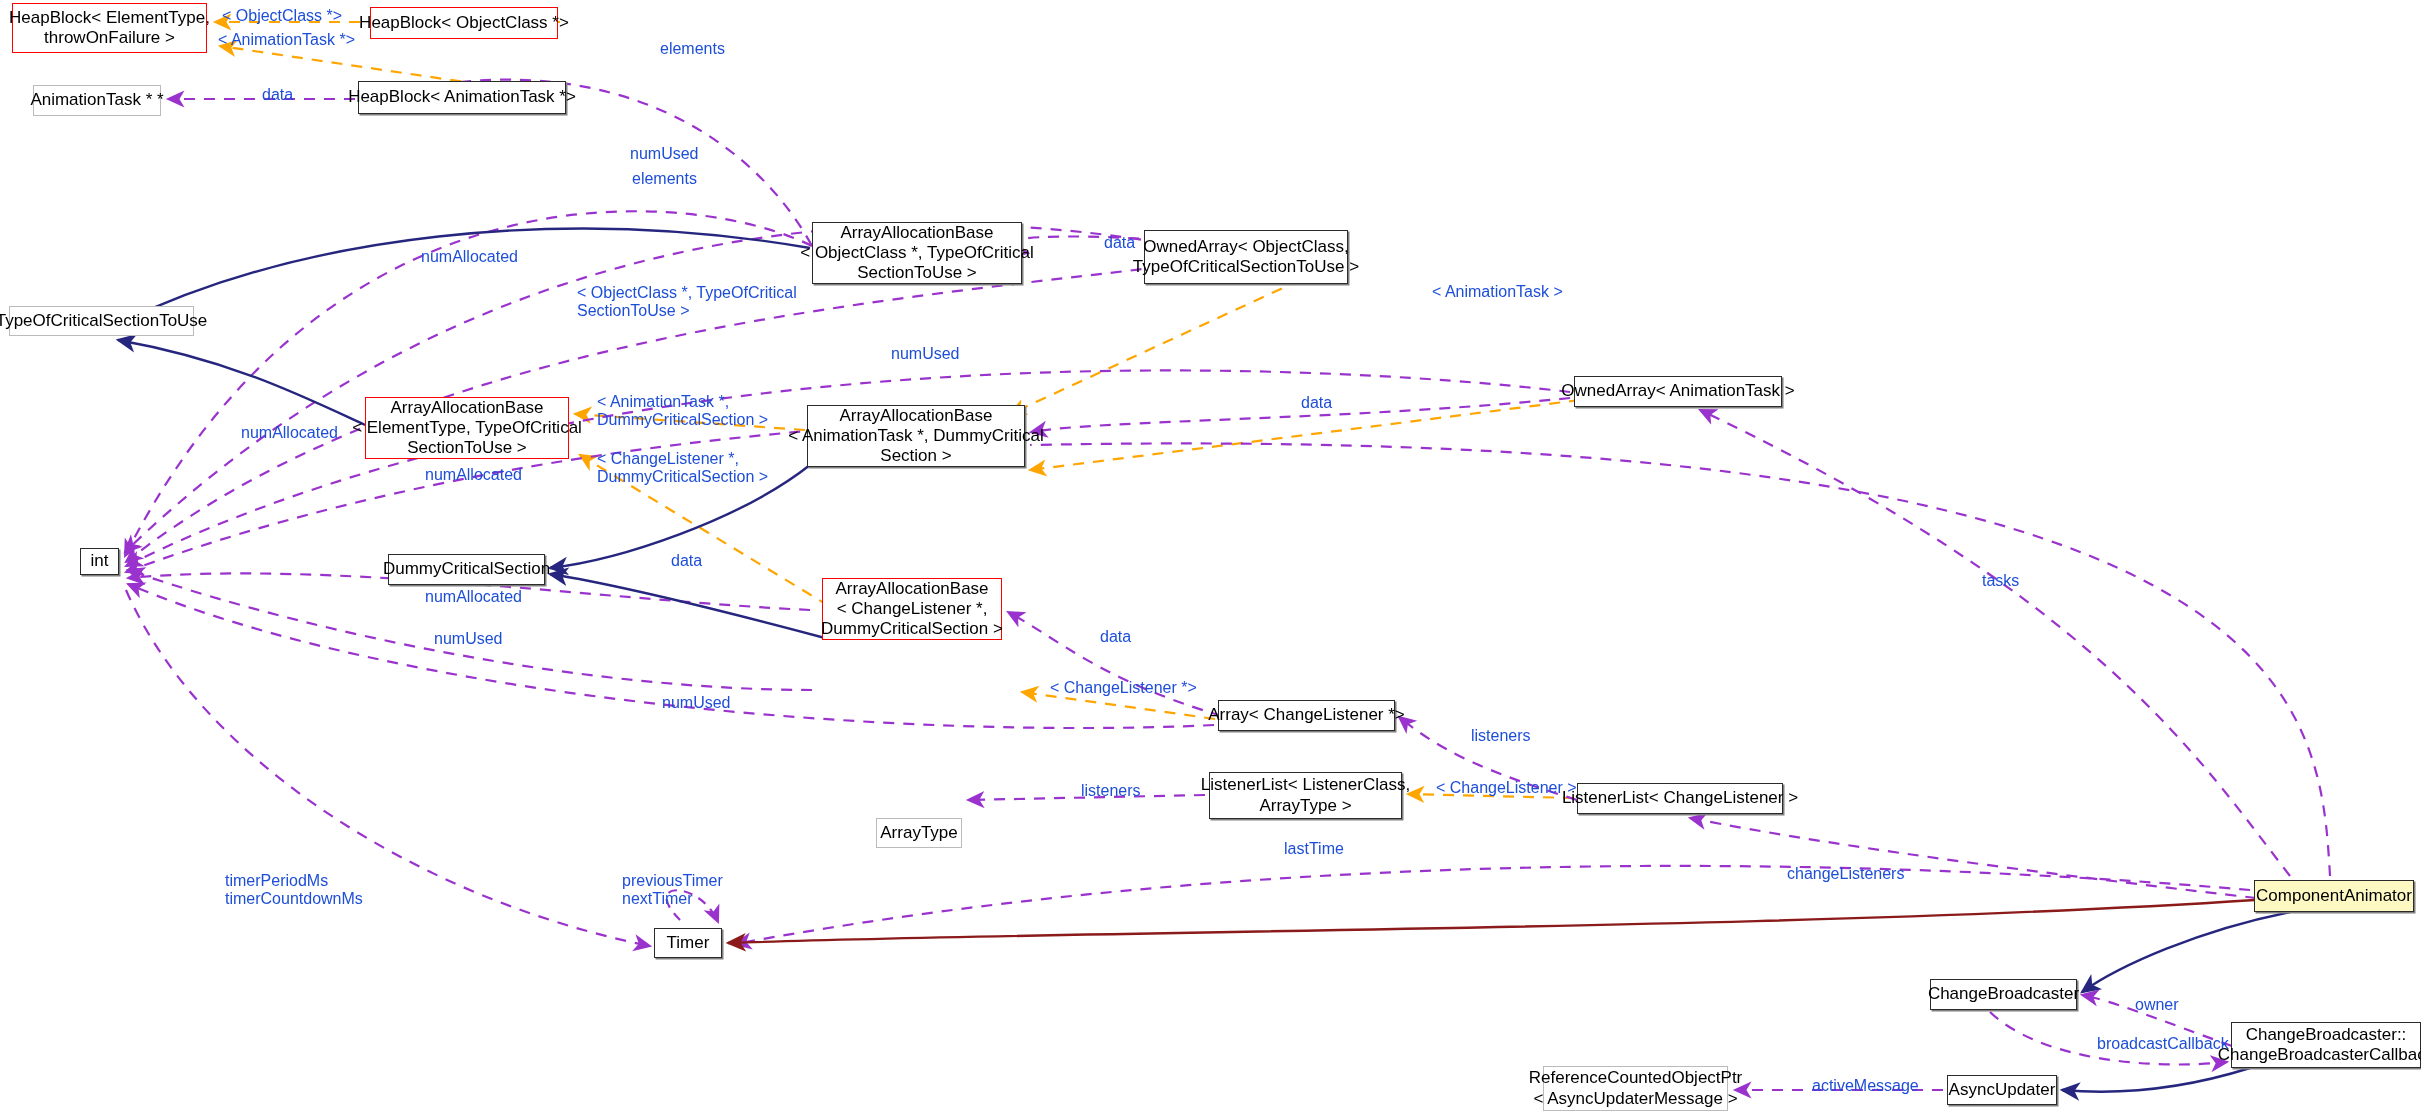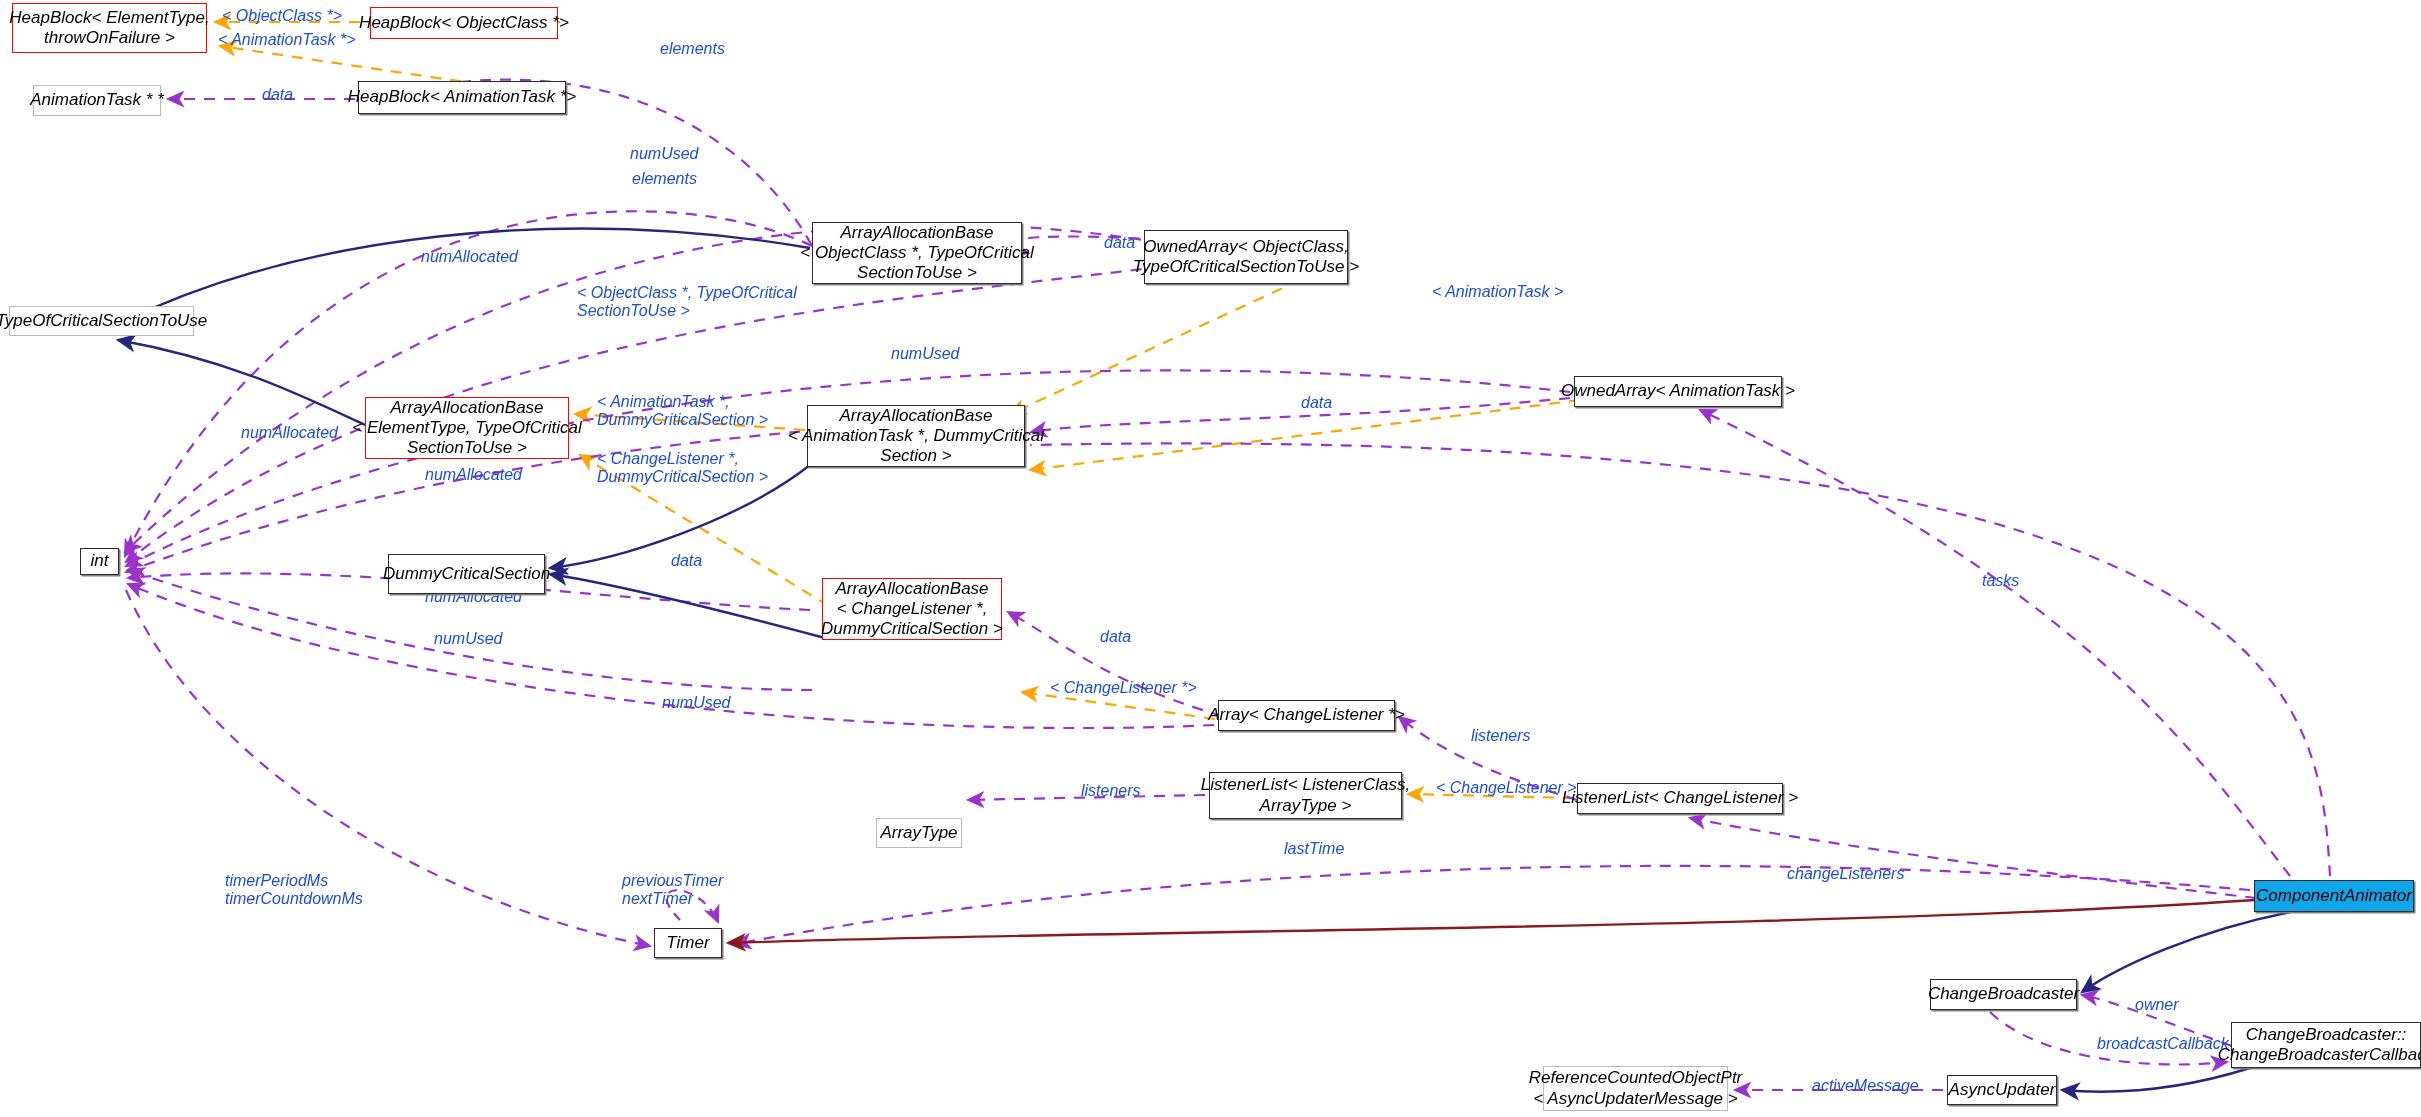--- a/index.html
+++ b/index.html
@@ -7,21 +7,20 @@
     padding: 0;
     background: #ffffff;
   }
   #diagram {
     position: relative;
     width: 2421px;
     height: 1117px;
     background: #ffffff;
     font-family: "Liberation Sans", sans-serif;
     overflow: hidden;
-    font-style: italic;
   }
   #edge-layer {
     position: absolute;
     left: 0; top: 0;
     width: 2421px;
     height: 1117px;
     pointer-events: none;
   }
   .node {
     position: absolute;
@@ -34,21 +33,21 @@
     font-size: 17px;
     line-height: 1.18;
     color: #000000;
     white-space: pre;
     padding: 3px 6px;
     z-index: 5;
   }
   .node.solid      { border: 1.6px solid #2b2b2b; box-shadow: 1.5px 1.5px 0 0 #808080; }
   .node.light      { border: 1.4px solid #bbbbbb; }
   .node.red        { border: 1.8px solid #ff0000; }
-  .node.current    { border: 1.6px solid #2b2b2b; background: #0ea5e9; box-shadow: 1.5px 1.5px 0 0 #808080; }
+  .node.current    { border: 1.6px solid #2b2b2b; background: #fef9c3; box-shadow: 1.5px 1.5px 0 0 #808080; }
   .edge-label {
     position: absolute;
     font-family: "Liberation Sans", sans-serif;
     font-size: 16px;
     line-height: 1.15;
     color: #1d4ed8;
     white-space: pre;
     text-align: left;
     z-index: 4;
   }
@@ -132,21 +131,21 @@
   <div class="node solid" style="left:1144px;top:230px;  width:204px; height:54px;text-align:center;">OwnedArray&lt; ObjectClass,
 TypeOfCriticalSectionToUse &gt;</div>
   <div class="node light" style="left:9px;   top:306px;  width:185px; height:30px;">TypeOfCriticalSectionToUse</div>
   <div class="node red" style="left:365px; top:397px; width:204px; height:62px;">ArrayAllocationBase
 &lt; ElementType, TypeOfCritical
 SectionToUse &gt;</div>
   <div class="node solid" style="left:807px; top:405px; width:218px; height:62px;">ArrayAllocationBase
 &lt; AnimationTask *, DummyCritical
 Section &gt;</div>
   <div class="node solid" style="left:1574px;top:376px;  width:208px; height:31px;">OwnedArray&lt; AnimationTask &gt;</div>
-  <div class="node solid" style="left:388px; top:554px;  width:157px; height:40px;">DummyCriticalSection</div>
+  <div class="node solid" style="left:388px; top:554px;  width:157px; height:31px;">DummyCriticalSection</div>
   <div class="node solid" style="left:80px;  top:548px;  width:39px;  height:27px;">int</div>
   <div class="node red" style="left:822px; top:578px; width:180px; height:62px;">ArrayAllocationBase
 &lt; ChangeListener *,
 DummyCriticalSection &gt;</div>
   <div class="node solid" style="left:1218px;top:700px;  width:177px; height:31px;">Array&lt; ChangeListener *&gt;</div>
   <div class="node light" style="left:876px; top:785px;  width:86px;  height:30px;margin-top:33px;">ArrayType</div>
   <div class="node solid" style="left:1209px;top:772px;  width:193px; height:47px;">ListenerList&lt; ListenerClass,
 ArrayType &gt;</div>
   <div class="node solid" style="left:1577px;top:783px;  width:206px; height:31px;">ListenerList&lt; ChangeListener &gt;</div>
   <div class="node current" style="left:2254px;top:880px;  width:160px; height:32px;">ComponentAnimator</div>

